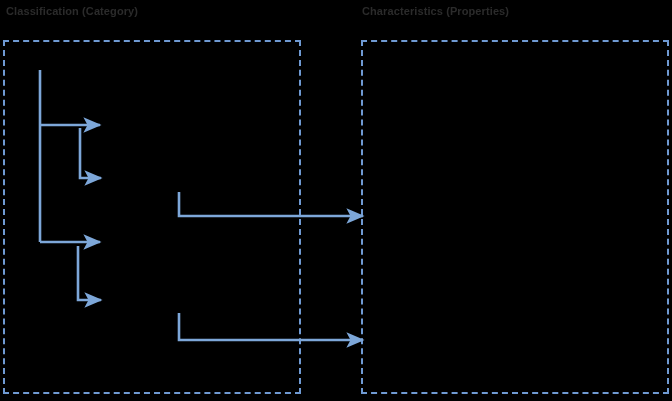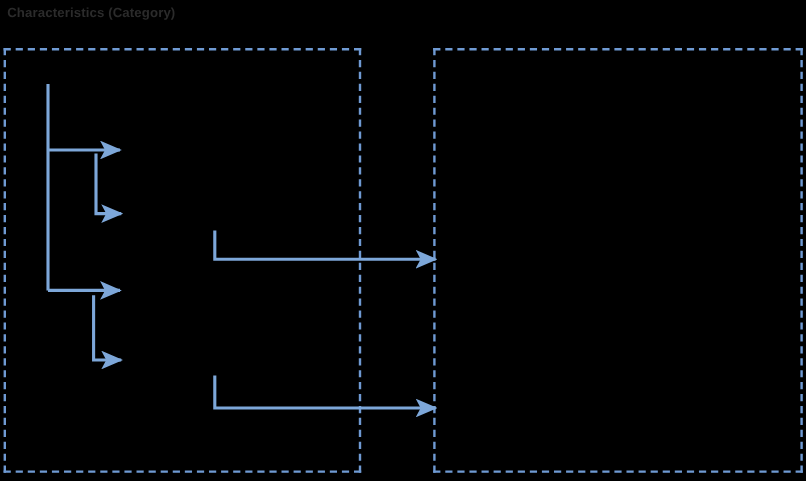--- a/index.html
+++ b/index.html
@@ -48,22 +48,23 @@
     width: 672px;
     height: 401px;
     pointer-events: none;
   }
 </style>
 </head>
 <body>
 
 <div id="stage" style="background: rgb(0, 0, 0);">
 
-  <div class="panel-title" id="title-left" style="color: rgb(43, 43, 43);">Characteristics (Category)</div>
+  <div class="panel-title" id="title-left" style="color: rgb(43, 43, 43);">Classification (Category)</div>
 
+  <div class="panel-title" id="title-right" style="color: rgb(43, 43, 43);">Characteristics (Properties)</div>
 
   <div class="zone-box" id="zone-left" style="left: 3px; top: 40px; width: 298px; height: 354px; border-color: rgb(111, 154, 211); border-style: dashed;"></div>
 
   <div class="zone-box" id="zone-right" style="left: 361px; top: 40px; width: 308px; height: 354px; border-color: rgb(111, 154, 211); border-style: dashed;"></div>
 
   <svg class="overlay" id="connector-layer" viewBox="0 0 672 401">
     <defs>
       <marker id="arrowhead" markerWidth="7" markerHeight="6" refX="6.4" refY="3" orient="auto" markerUnits="strokeWidth">
         <path d="M0,0 L7,3 L0,6 L1.6,3 Z" fill="#7da7d9"></path>
       </marker>

